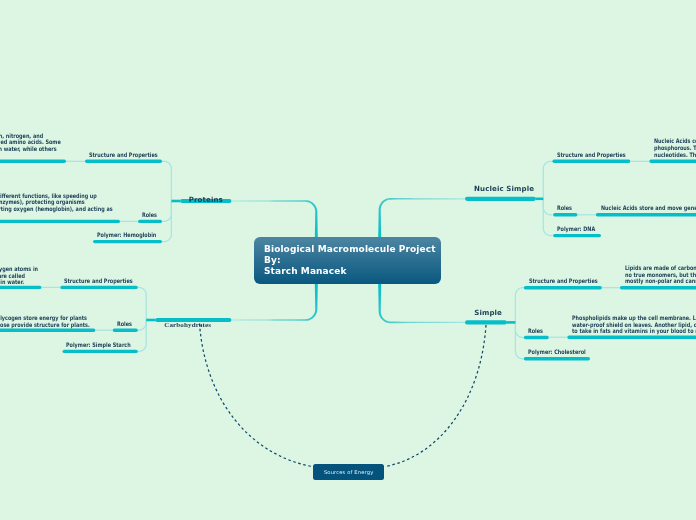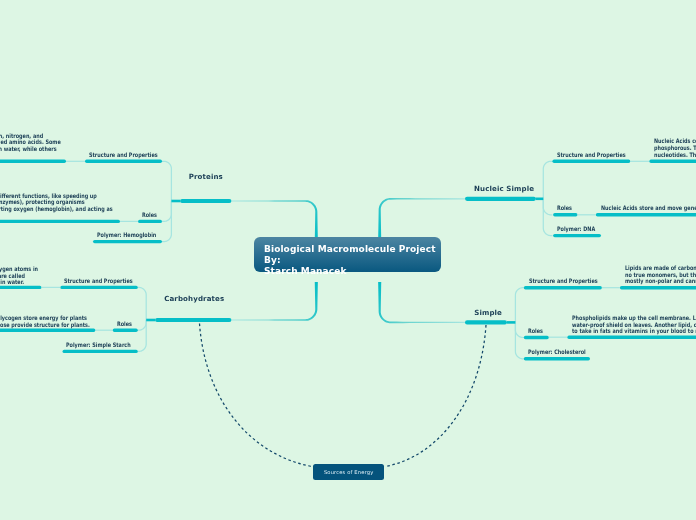--- a/index.html
+++ b/index.html
@@ -1,20 +1,20 @@
 <!DOCTYPE html>
 <html><head>
 <meta charset="utf-8">
 <style>
 html,body{margin:0;padding:0;}
 body{width:696px;height:520px;overflow:hidden;background:#ddf6e4;
  font-family:"DejaVu Sans","Liberation Sans",sans-serif;}
 .stage{position:absolute;left:0;top:0;width:696px;height:520px;overflow:hidden;}
 svg.links{position:absolute;left:0;top:0;width:696px;height:520px;}
-.root-node{position:absolute;left:254px;top:237px;width:187px;height:35px;box-sizing:border-box;
+.root-node{position:absolute;left:254px;top:237px;width:187px;height:47px;box-sizing:border-box;
  border-radius:6px;color:#ffffff;font-size:9px;font-weight:bold;line-height:11px;white-space:nowrap;
  background:linear-gradient(180deg,#4b84a1 0%,#47829f 9%,#2a6e91 50%,#0c5a81 96%,#0b5980 100%);
  padding:7px 10px;letter-spacing:0.1px;}
 .lb{position:absolute;color:#1a3d55;font-weight:bold;white-space:nowrap;}
 .l1{font-size:7.05px;letter-spacing:0.12px;}
 .l2{font-size:6.1px;letter-spacing:0.0px;transform:scaleX(0.802);transform-origin:left top;}
 .nt{position:absolute;color:#1a3d55;font-size:6.1px;font-weight:bold;line-height:6.6px;letter-spacing:0px;transform:scaleX(0.802);transform-origin:left top;}
 .pill{position:absolute;background:#04537c;color:#e3f2f9;border-radius:2.5px;font-size:5.2px;
  padding:3px 6px;white-space:nowrap;letter-spacing:0.15px;font-weight:normal;}
 </style>
@@ -102,22 +102,22 @@
 <rect x="619.90" y="286.00" width="180.10" height="3.40" rx="1.70" fill="#06bec7"></rect>
 <path d="M601.90 288.32 L619.90 288.32 L619.90 287.07 L601.90 287.07 Z" fill="#a6e5e0"></path>
 <rect x="567.30" y="335.50" width="232.70" height="3.40" rx="1.70" fill="#06bec7"></rect>
 <path d="M548.80 337.82 L567.30 337.82 L567.30 336.57 L548.80 336.57 Z" fill="#a6e5e0"></path>
 </svg>
 <div class="root-node">
 <span>Biological Macromolecule Project</span><br>
 <span>By:</span><br>
 <span>Starch Manacek</span>
 </div>
-<div class="lb l1" style="left:188.7px;top:172px;">Proteins</div>
-<div class="lb l1" style="left:164.2px;top:294px;">Carbohydrates</div>
+<div class="lb l1" style="left:188.7px;top:195px;">Proteins</div>
+<div class="lb l1" style="left:164.2px;top:321px;font-family:Liberation Serif, serif;">Carbohydrates</div>
 <div class="lb l1" style="left:474.0px;top:184.0px;">Nucleic Simple</div>
 <div class="lb l1" style="left:474.2px;top:307.9px;">Simple</div>
 <div class="nt" style="left:-116.60px;top:132.80px;width:230.00px;text-align:left">Proteins contain carbon, hydrogen, oxygen, nitrogen, and sometimes sulfur. Their monomers are called amino acids. Some of them are hydrophilic and will dissolve in water, while others</div>
 <div class="nt" style="left:-60.40px;top:192.80px;width:225.00px;text-align:left">Proteins have many different functions, like speeding up chemical reactions (enzymes), protecting organisms (antibodies), transporting oxygen (hemoglobin), and acting as</div>
 <div class="nt" style="left:-128.70px;top:266.20px;width:210.00px;text-align:left">Carbohydrates have carbon, hydrogen, and oxygen atoms in a 1:2:1 ratio. Their very small monomer units are called monosaccharides. They are polar and dissolve in water.</div>
 <div class="nt" style="left:-99.00px;top:315.20px;width:240.00px;text-align:left">Carbohydrates such as starch and glycogen store energy for plants and animals, while others like cellulose provide structure for plants.</div>
 <div class="nt" style="left:653.80px;top:138.40px;width:220.00px;text-align:left">Nucleic Acids contain carbon, hydrogen, oxygen, nitrogen, and phosphorous. The monomers that build them are called nucleotides. They are polar molecules.</div>
 <div class="nt" style="left:600.70px;top:205.20px;width:199.50px;text-align:left">Nucleic Acids store and move genetic information.</div>
 <div class="nt" style="left:625.20px;top:265.20px;width:220.00px;text-align:left">Lipids are made of carbon, hydrogen, and oxygen. They have no true monomers, but they are built from fatty acids. They are mostly non-polar and cannot dissolve in water.</div>
 <div class="nt" style="left:571.60px;top:315.20px;width:230.00px;text-align:left">Phospholipids make up the cell membrane. Lipids also form a water-proof shield on leaves. Another lipid, cholesterol, helps you to take in fats and vitamins in your blood to make hormones.</div>

